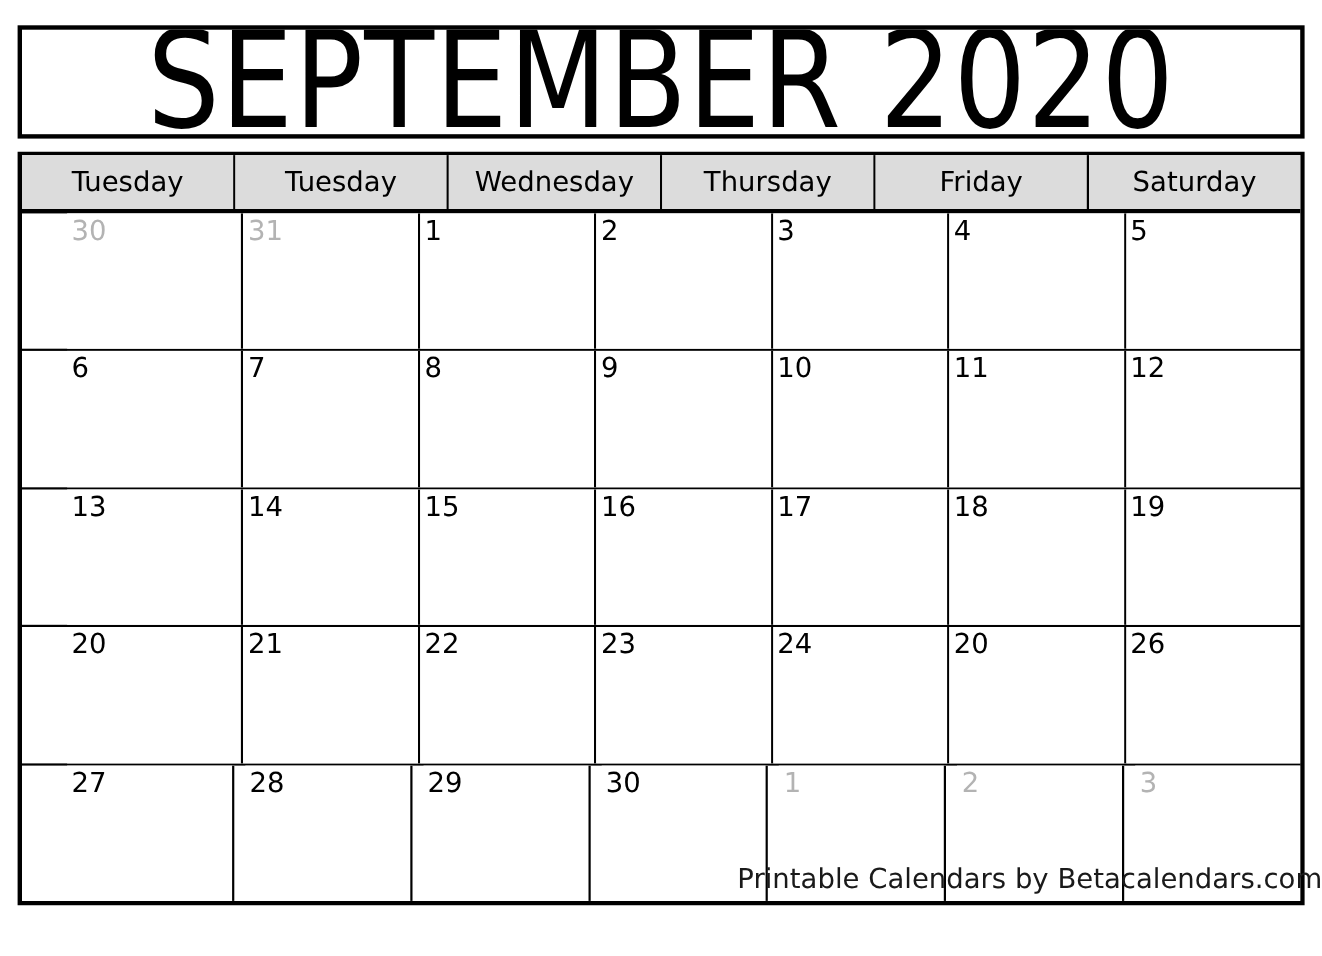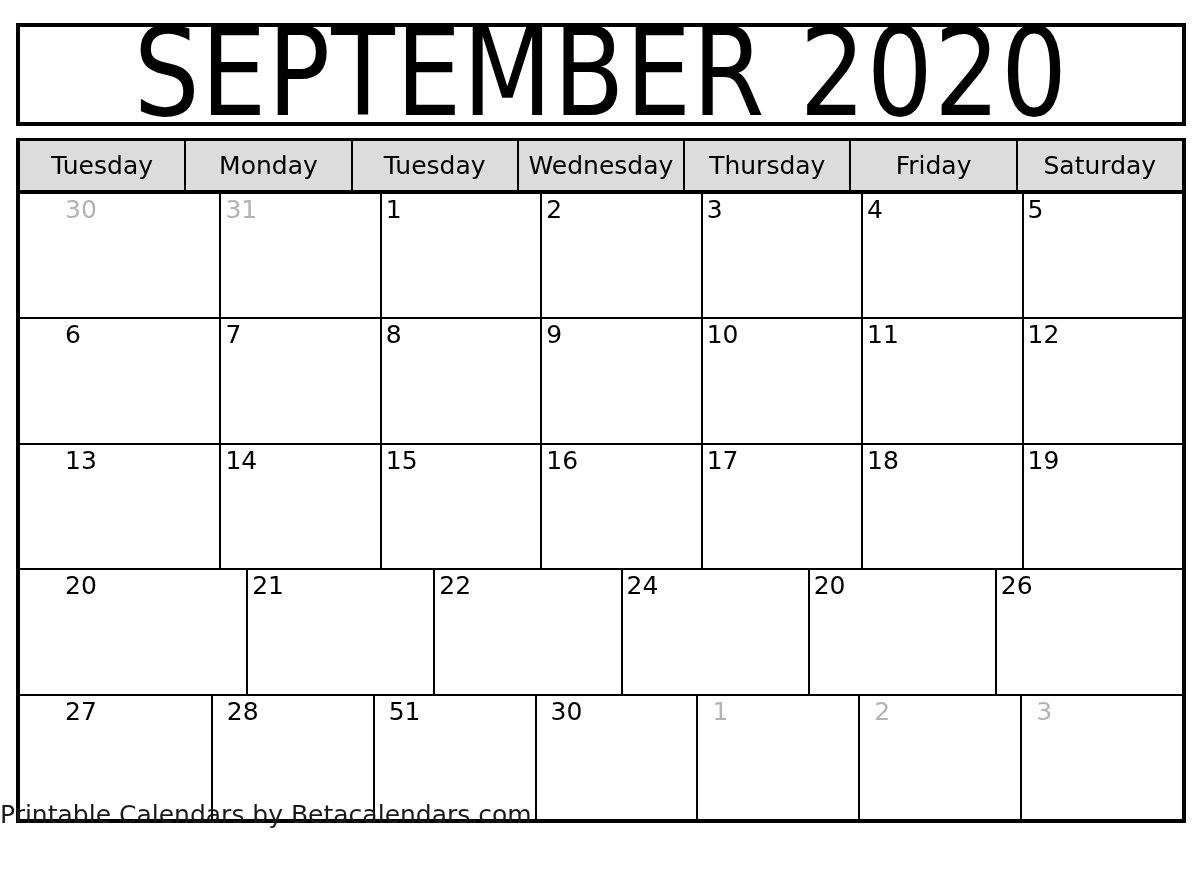--- a/index.html
+++ b/index.html
@@ -110,41 +110,40 @@
     line-height: 28px;
     color: #000000;
     display: block;
   }
   .day-num.muted { color: #b3b3b3; }
 
   
   .footer {
     position: absolute;
     left: 0;
-    top: 800px;
+    top: 784px;
     width: 1202px;
-    text-align: left;
+    text-align: right;
     font-size: 25px;
     color: #1a1a1a;
   }
 </style>
 </head>
 <body>
 
 <div class="page">
 
   <div class="title-box">
     <div class="title-text">SEPTEMBER 2020</div>
   </div>
 
   <div class="calendar">
 
     <div class="weekday-row">
       <div class="weekday-cell">Tuesday</div>
-      <div class="weekday-cell">Monday</div>
       <div class="weekday-cell">Tuesday</div>
       <div class="weekday-cell">Wednesday</div>
       <div class="weekday-cell">Thursday</div>
       <div class="weekday-cell">Friday</div>
       <div class="weekday-cell">Saturday</div>
     </div>
 
     <div class="week-row">
       <div class="day-cell">
           <span class="day-num muted">30</span>
@@ -221,39 +220,42 @@
       <div class="day-cell">
           <span class="day-num">20</span>
         </div>
       <div class="day-cell">
           <span class="day-num">21</span>
         </div>
       <div class="day-cell">
           <span class="day-num">22</span>
         </div>
       <div class="day-cell">
+          <span class="day-num">23</span>
+        </div>
+      <div class="day-cell">
           <span class="day-num">24</span>
         </div>
       <div class="day-cell">
           <span class="day-num">20</span>
         </div>
       <div class="day-cell">
           <span class="day-num">26</span>
         </div>
     </div>
 
     <div class="week-row">
       <div class="day-cell">
           <span class="day-num">27</span>
         </div>
       <div class="day-cell">
           <span class="day-num">28</span>
         </div>
       <div class="day-cell">
-          <span class="day-num">51</span>
+          <span class="day-num">29</span>
         </div>
       <div class="day-cell">
           <span class="day-num">30</span>
         </div>
       <div class="day-cell">
           <span class="day-num muted">1</span>
         </div>
       <div class="day-cell">
           <span class="day-num muted">2</span>
         </div>

